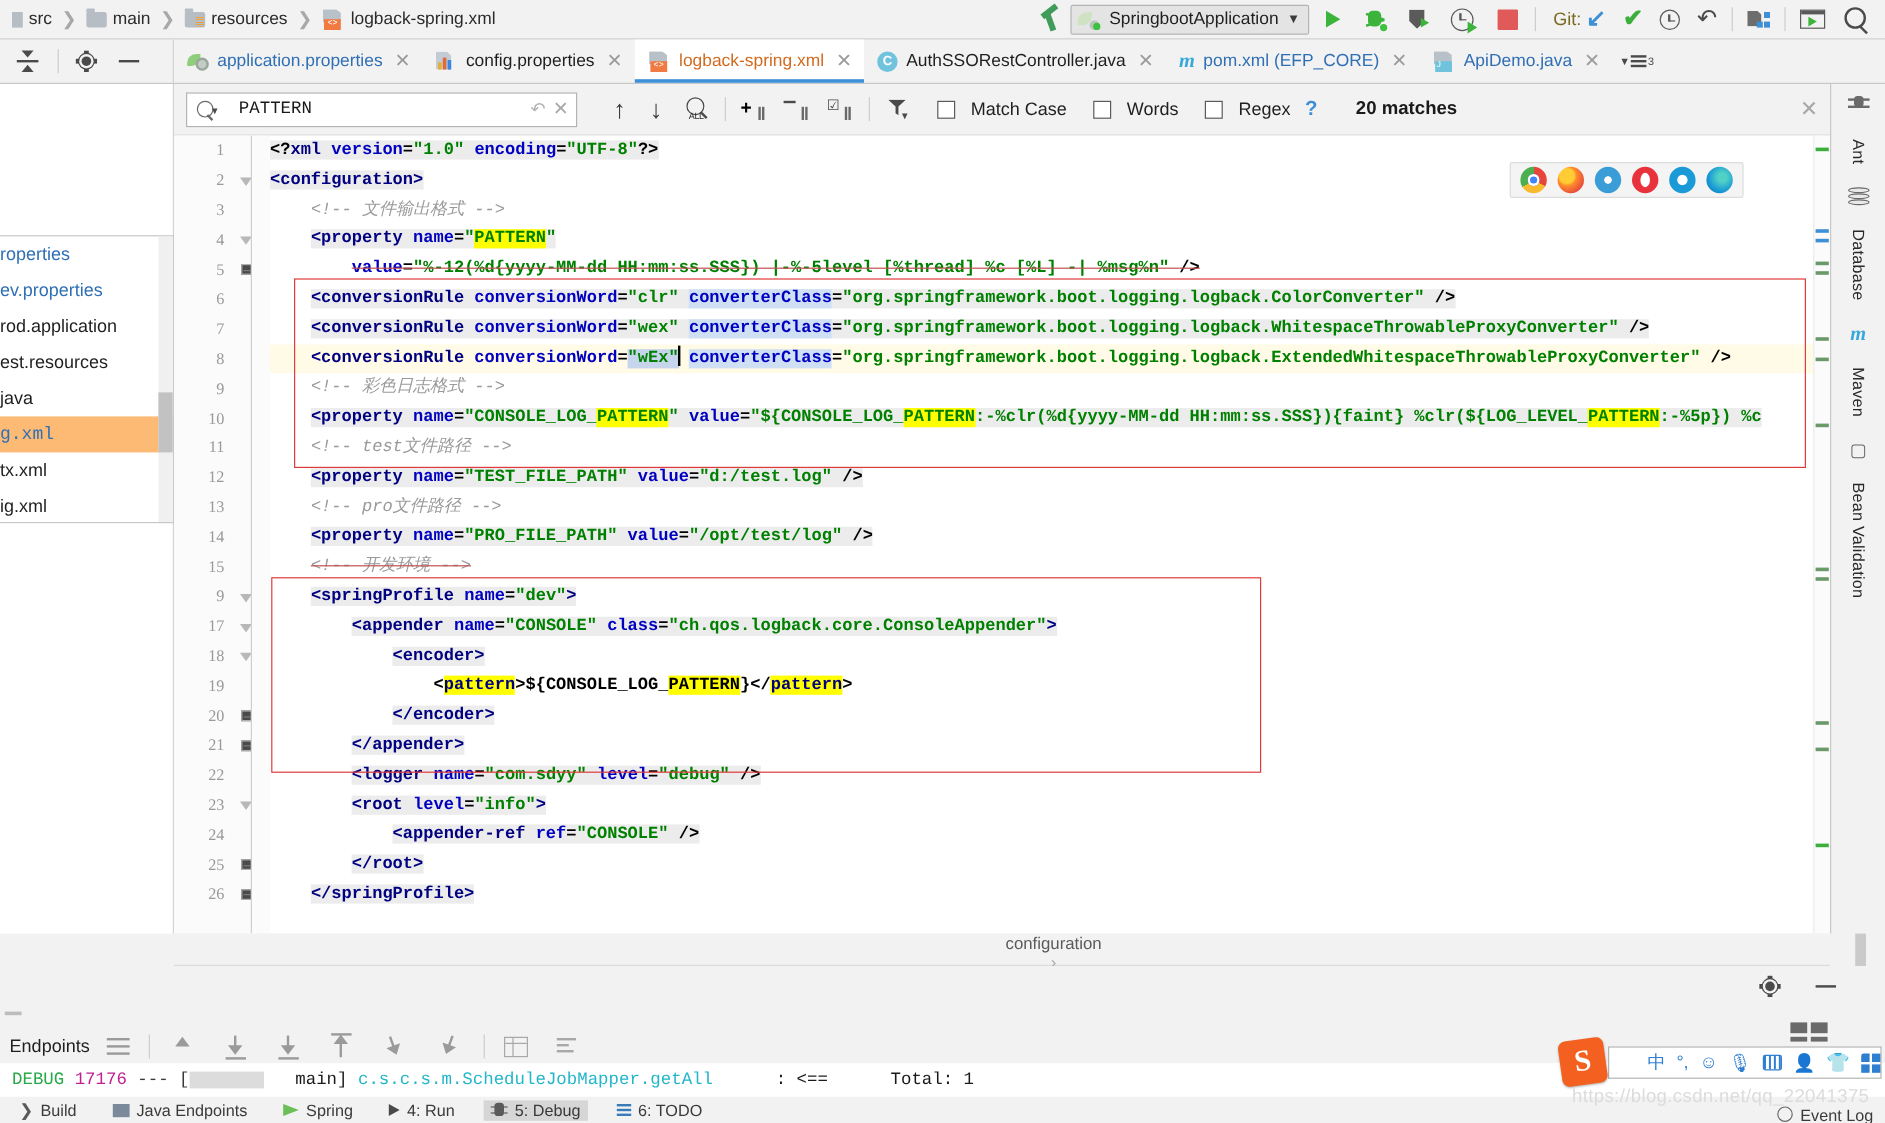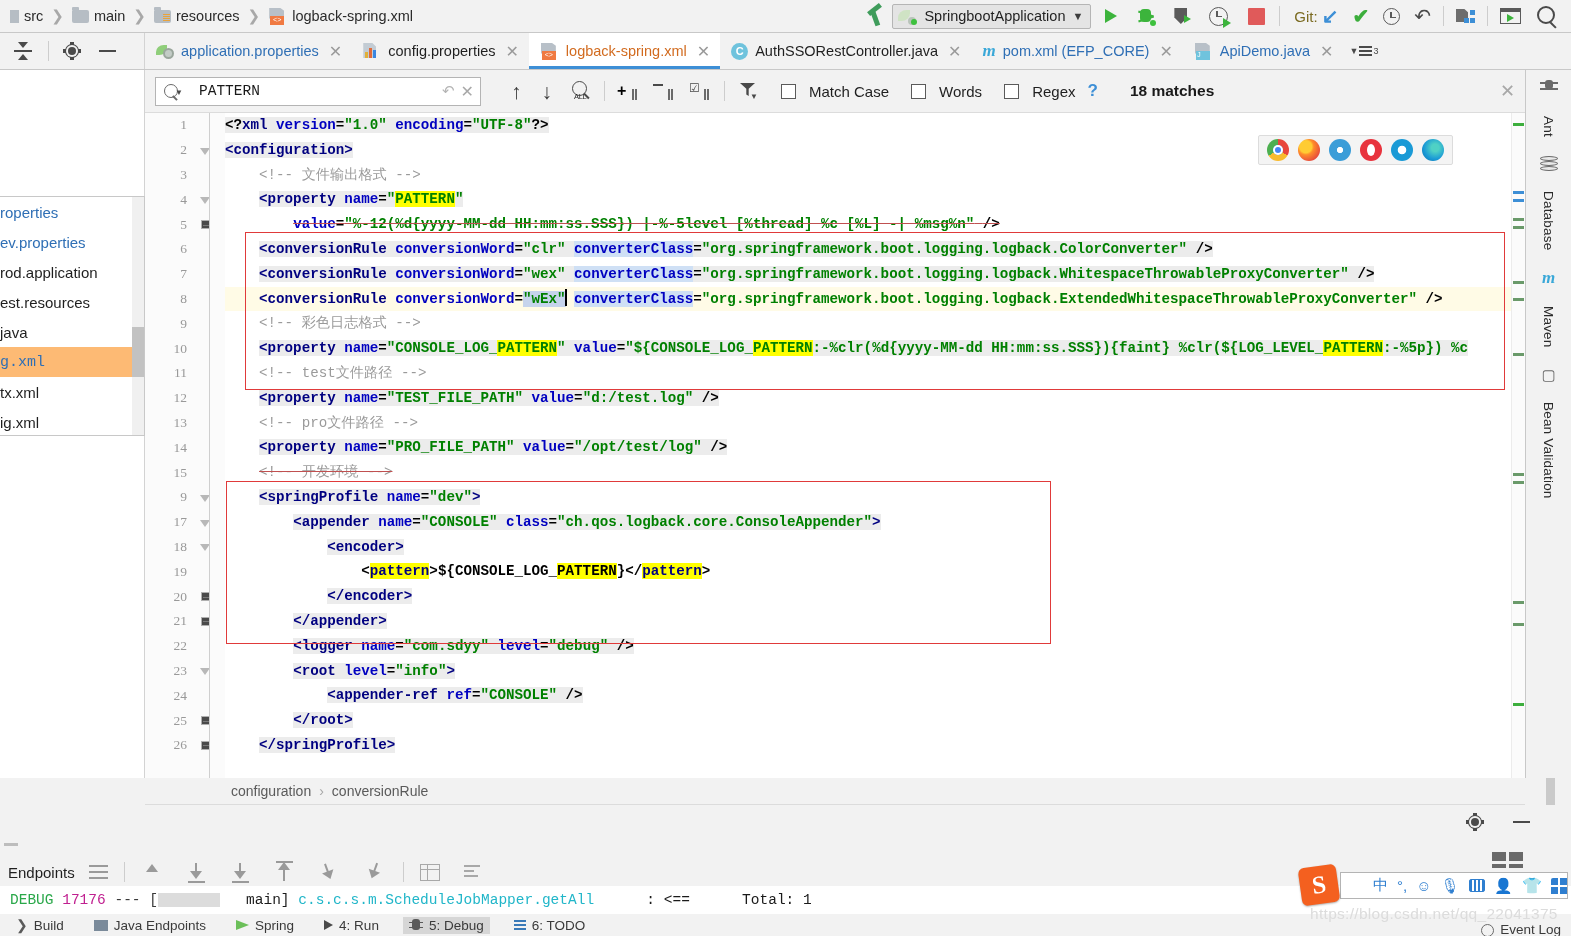--- a/index.html
+++ b/index.html
@@ -221,21 +221,21 @@
     position:absolute; left:80px; top:0; right:0; height:100%;
     font-family:"Liberation Mono", monospace; font-size:14.2px;
     white-space:pre; overflow:hidden;
   }
   .cline{ height:24.8px; line-height:24.8px; position:relative; padding-left:0px; }
   .cline.cur{ background:#fffbe6; }
   .kw{ color:#000080; font-weight:bold; }
   .tg{ color:#000080; font-weight:bold; }
   .at{ color:#0000c0; font-weight:bold; }
   .st{ color:#008000; font-weight:bold; }
-  .cm{ color:#9a9a9a; }
+  .cm{ color:#9a9a9a; font-style:italic; }
   .pl{ color:#000; font-weight:bold; }
   .hl{ background:#ffff00; }
   .selblue{ background:#c6d4ec; }
   .lightsel{ background:#cfe0f5; }
   .strike{ text-decoration:line-through; text-decoration-color:#c05050; }
   .bgsoft{ background:#ececec; }
   .caret{ display:inline-block; width:2px; height:17px; background:#000; vertical-align:-3px;
     margin:0 -1px;}
 
   #redbox1{ position:absolute; left:100px; top:119px; width:1260px; height:158px;
@@ -261,21 +261,21 @@
 
   
   #stripe{ position:absolute; right:0; top:0; width:14px; height:100%; background:#fbfbfb;
     border-left:1px solid #ececec;}
   .smark{ position:absolute; right:1px; width:11px; height:2.5px; }
 
   
   #bottomcrumb{
     position:absolute; left:145px; top:778px; width:1380px; height:27px;
     background:#f2f2f2; display:flex; align-items:center; padding-left:86px;
-    font-size:14px; color:#5a5a5a; border-bottom:1px solid #dcdcdc;
+    font-size:14px; color:#5a5a5a; border-bottom:1px solid #dcdcdc;flex-direction:column;
   }
   #bottomcrumb .sep2{ color:#a8a8a8; margin:0 8px; }
 
   
   #filepopup{
     position:absolute; left:0; top:196px; width:145px; height:240px;
     background:#fff; border:1px solid #c8c8c8; border-left:none;
     overflow:hidden; font-size:15px;
   }
   #filepopup .fi{ height:30px; display:flex; align-items:center; padding-left:0px; color:#2f6fb5;}
@@ -389,21 +389,21 @@
   #traywin{ position:absolute; left:1492px; top:852px; display:grid;
     grid-template-columns:14px 14px; grid-gap:3px;}
   #traywin i{ display:block; width:14px;height:9px;background:#6a6a6a;}
   #traywin i:nth-child(3),#traywin i:nth-child(4){ height:4px;}
 
   #watermark{
     position:absolute; left:1310px; top:905px; font-size:15.5px; color:#dcdcdc;
     white-space:nowrap; pointer-events:none; letter-spacing:0.3px;
   }
   #eventlog{
-    position:absolute; right:10px; top:922px; display:flex; align-items:flex-end; gap:6px;
+    position:absolute; right:10px; top:922px; display:flex; align-items:flex-start; gap:6px;
     font-size:13.5px; color:#3a3a3a;
   }
   #eventlog .circ{ width:13px;height:13px;border:1.6px solid #6a6a6a;border-radius:50%;}
   #vsbar{ position:absolute; right:16px; top:757px; width:9px; height:118px; background:#cacaca;}
 </style>
 </head>
 <body>
 
 <div id="topbar">
   <div class="crumb" style="margin-left:8px">
@@ -656,21 +656,21 @@
     <span>Words</span>
   </label>
   <span style="width:22px"></span>
   <label class="cbx">
     <span class="box"></span>
     <span>Regex</span>
   </label>
   <span style="width:12px"></span>
   <span class="qmark">?</span>
   <span style="width:32px"></span>
-  <span class="matches">18 matches</span>
+  <span class="matches">20 matches</span>
   <div style="flex:1"></div>
   <span class="closex">✕</span>
 </div>
 
 <div id="editor">
   <div id="gutter">
       <div class="gline">
         <span class="gnum">1</span>
         <span class="gfold"></span>
       </div>

